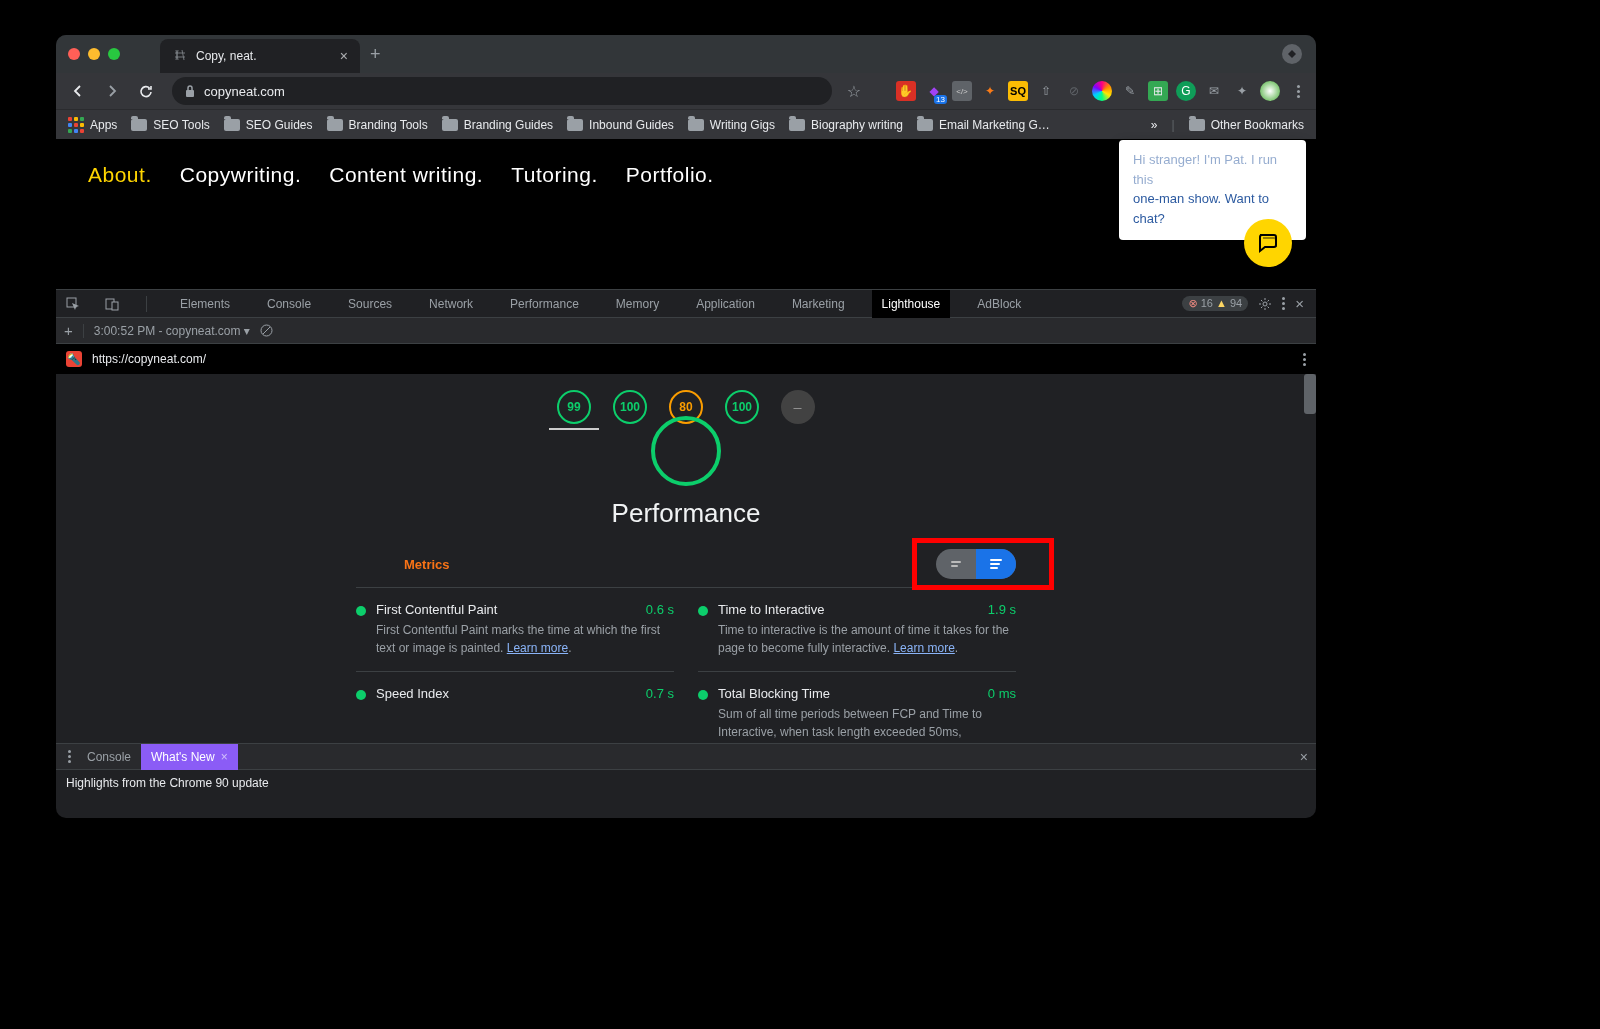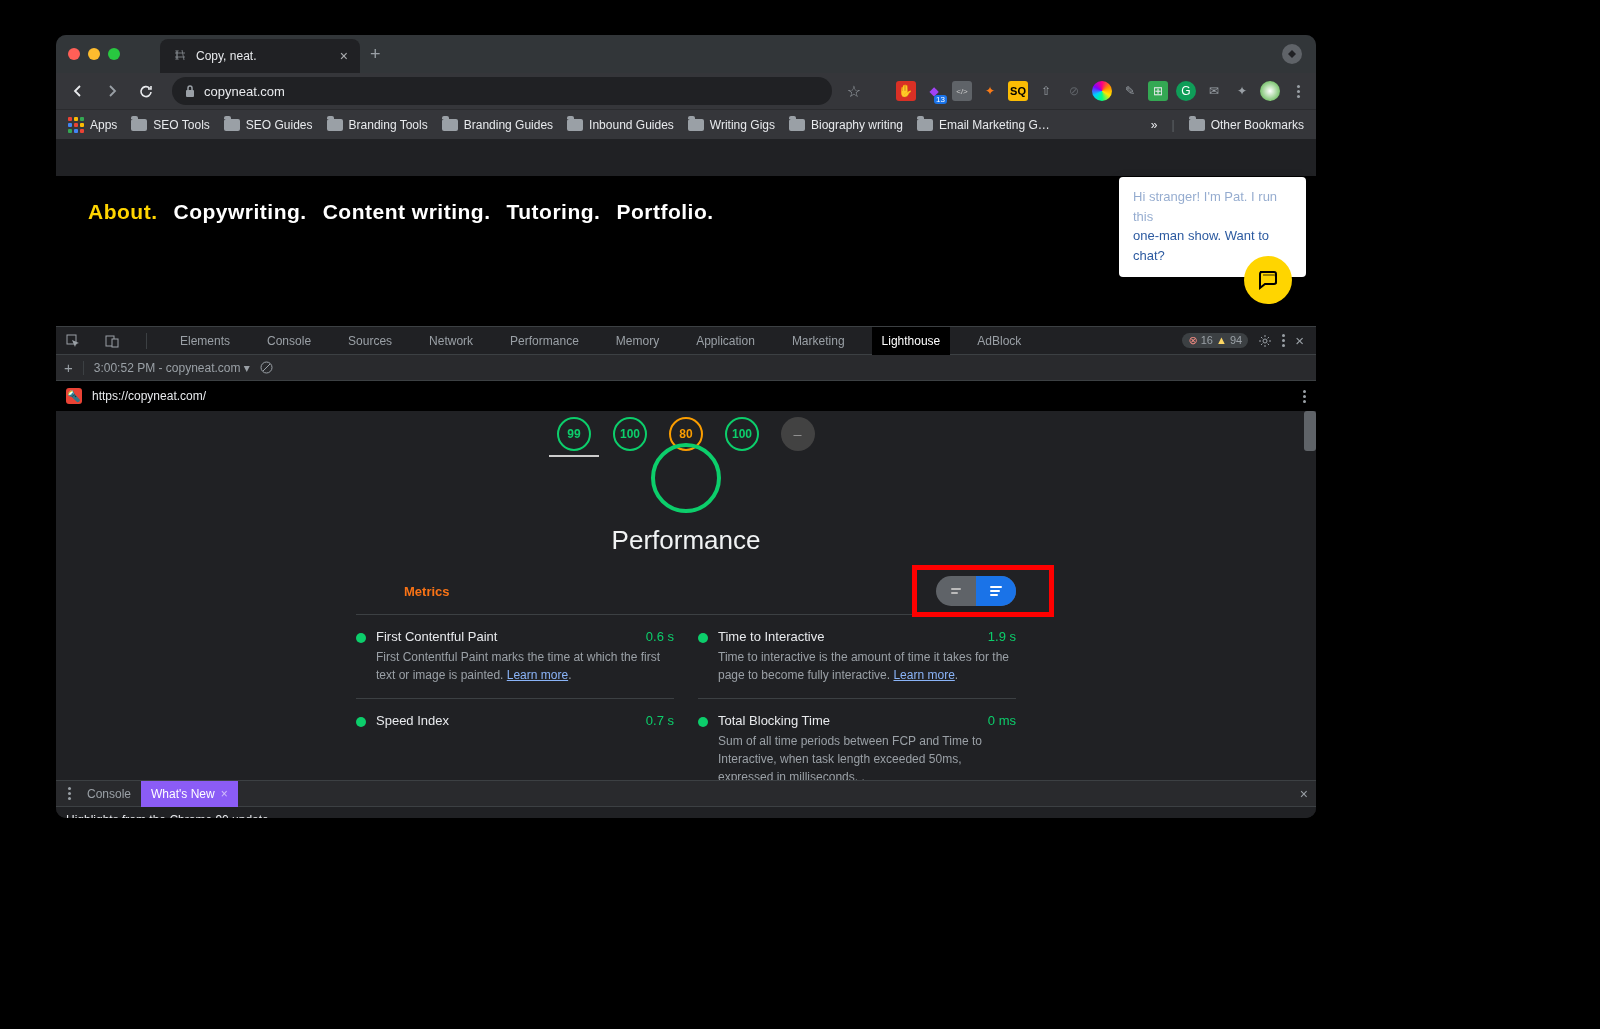--- a/index.html
+++ b/index.html
@@ -18,35 +18,35 @@
 .urlbox { flex: 0 0 auto; display: flex; align-items: center; gap: 8px; background: #202124; border-radius: 14px; height: 28px; padding: 0 12px; margin: 0 6px; color: #e8eaed; font-size: 13px; width: 660px; }
 .ext-icons { margin-left: auto; display: flex; align-items: center; gap: 8px; }
 .ext-icons span { width: 20px; height: 20px; display: inline-flex; align-items: center; justify-content: center; font-size: 12px; border-radius: 3px; }
 .bookmarks { height: 30px; background: #35363a; border-top: 1px solid #2a2b2e; display: flex; align-items: center; padding: 0 12px; gap: 14px; font-size: 12px; color: #e8eaed; }
 .bm-item { display: flex; align-items: center; gap: 6px; white-space: nowrap; }
 .bm-folder { width: 16px; height: 12px; background: #9aa0a6; border-radius: 2px; position: relative; }
 .bm-folder::before { content:''; position:absolute; top:-3px; left:0; width:7px; height:3px; background:#9aa0a6; border-radius:2px 2px 0 0; }
 .bm-apps { width:16px; height:16px; display:grid; grid-template-columns:repeat(3,4px); grid-template-rows:repeat(3,4px); gap:2px; }
 .bm-apps i { display:block; border-radius:1px; }
 .page { position: relative; height: 150px; background: #000; }
-.nav { display: flex; gap: 16px; padding: 24px 32px; font-size: 21px; font-weight: 700; letter-spacing: 0.5px; margin-top: 37px; }
+.nav { display: flex; gap: 28px; padding: 24px 32px; font-size: 21px; font-weight: 400; letter-spacing: 0.5px; }
 .nav a { color: #fff; }
 .nav a.active { color: #ffd500; }
 .chat-bubble { position: absolute; right: 10px; top: 1px; width: 187px; background: #fff; color: #2c5aa0; padding: 10px 14px 12px; border-radius: 4px; font-size: 13px; line-height: 1.5; box-shadow: 0 4px 12px rgba(0,0,0,0.3); }
 .chat-fab { position: absolute; right: 24px; bottom: 22px; width: 48px; height: 48px; background: #ffd500; border-radius: 50%; display: flex; align-items: center; justify-content: center; }
 .devtools { background: #202124; border-top: 1px solid #3c4043; display: flex; flex-direction: column; height: 507px; }
 .dt-tabs { height: 28px; display: flex; align-items: center; padding: 0 6px; gap: 17px; font-size: 12px; color: #9aa0a6; border-bottom: 1px solid #3c4043; }
 .dt-tabs .t { padding: 0 10px; height: 28px; display: flex; align-items: center; }
 .dt-tabs .t.active { background: #000; color: #fff; }
 .dt-right { margin-left: auto; display: flex; align-items: center; gap: 10px; padding-right: 6px; }
 .badge { padding: 1px 6px; border-radius: 8px; font-size: 11px; background:#3c4043; }
 .dt-sub { height: 26px; display: flex; align-items: center; padding: 0 8px; gap: 10px; font-size: 12px; color: #9aa0a6; background:#292a2d; border-bottom:1px solid #3c4043; }
 .lh-header { height: 30px; background: #000; display: flex; align-items: center; padding: 0 10px; gap: 10px; font-size: 12px; position:relative; }
 .lh-fav { width:16px; height:16px; background:#ea4335; border-radius:3px; display:flex; align-items:center; justify-content:center; font-size:11px; }
-.lh-body { flex:1; overflow: hidden; background: #202124; position: relative; }
+.lh-body { flex:1; overflow: hidden; background: #202124; position: relative; padding: 10px; }
 .scores { display:flex; justify-content:center; gap: 22px; margin-top: 6px; }
 .ring { width: 34px; height: 34px; border-radius: 50%; border: 2px solid; display:flex; align-items:center; justify-content:center; font-size: 12px; font-weight: 600; }
 .ring.green { border-color:#0cce6b; color:#0cce6b; }
 .ring.orange { border-color:#fa9d00; color:#fa9d00; }
 .ring.gray { border:none; background:#424242; color:#aaa; font-size:8px; letter-spacing:1px; }
 .score-underline { height:2px; background:#ccc; width:50px; margin: 4px auto 0; margin-left: calc(50% - 137px); }
 .bigring { width:70px; height:70px; border-radius:50%; border:4px solid #0cce6b; margin:-14px auto 0; position:relative; overflow:hidden; }
 .bigring-inner { position:absolute; bottom:-28px; width:100%; text-align:center; color:#0cce6b; font-size:26px; font-weight:500; }
 .perf-title { text-align:center; font-size:26px; font-weight:300; color:#f1f3f4; margin-top:12px; }
 .metrics-wrap { width: 660px; margin: 20px auto 0; position:relative; }

